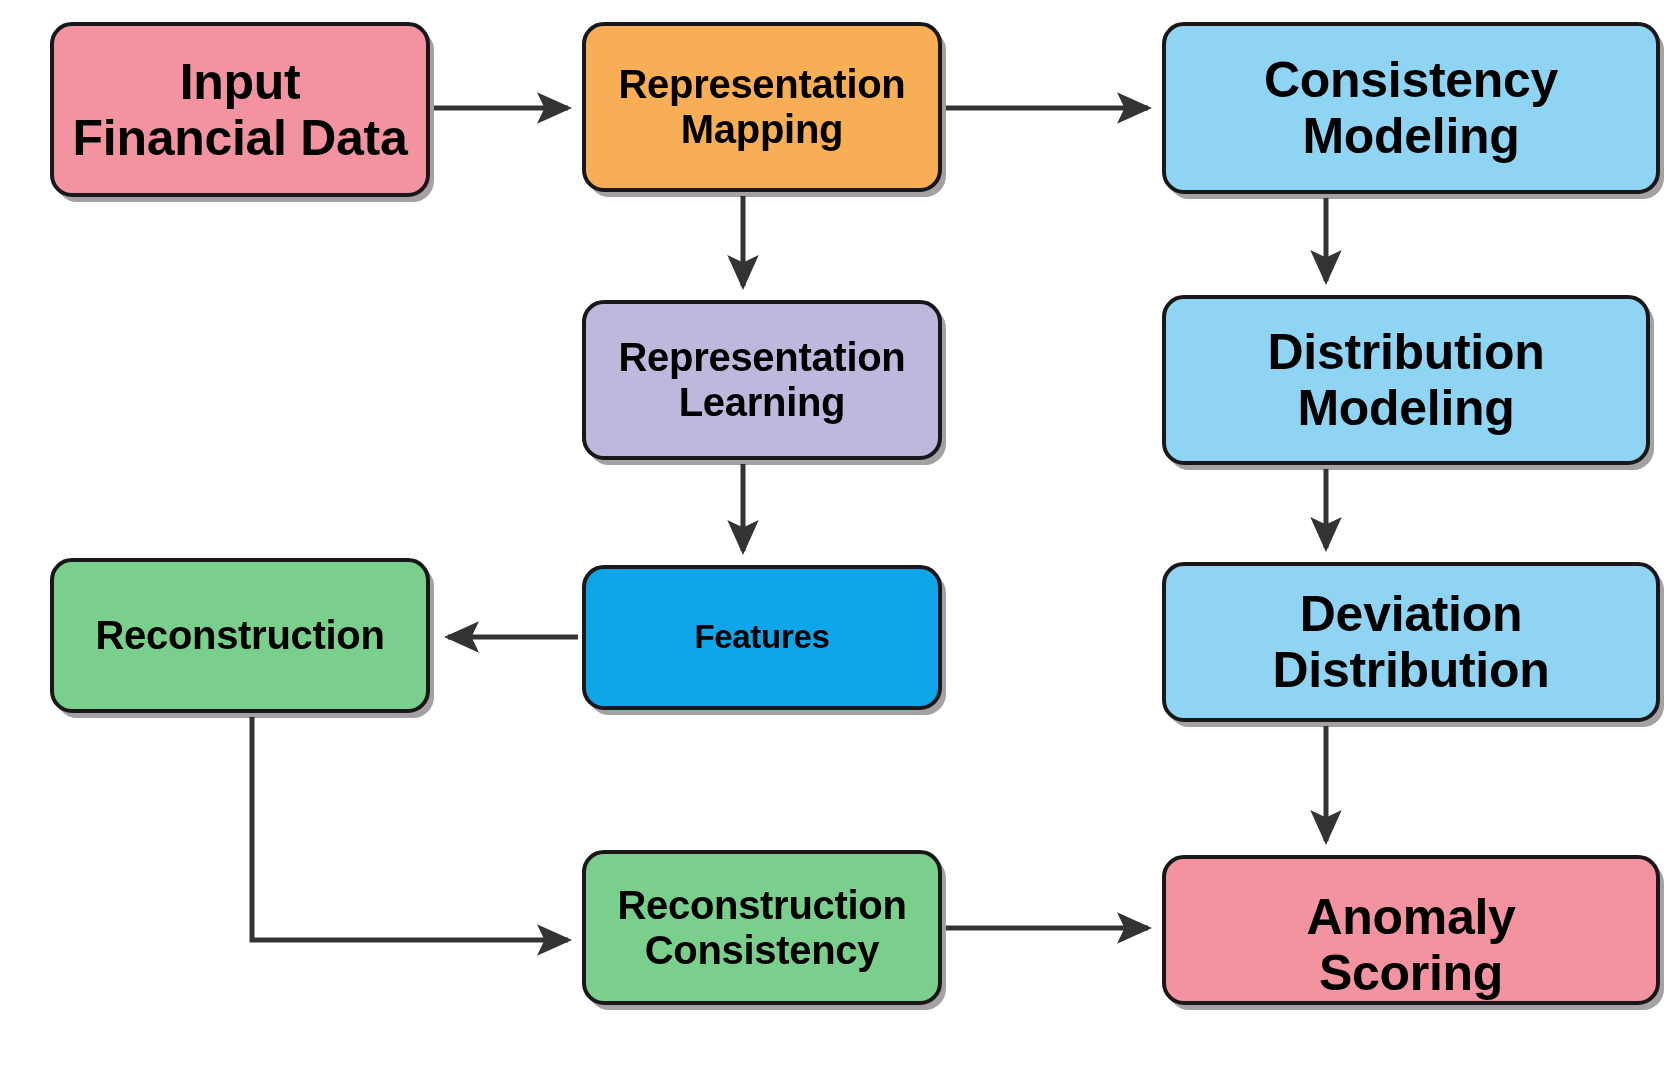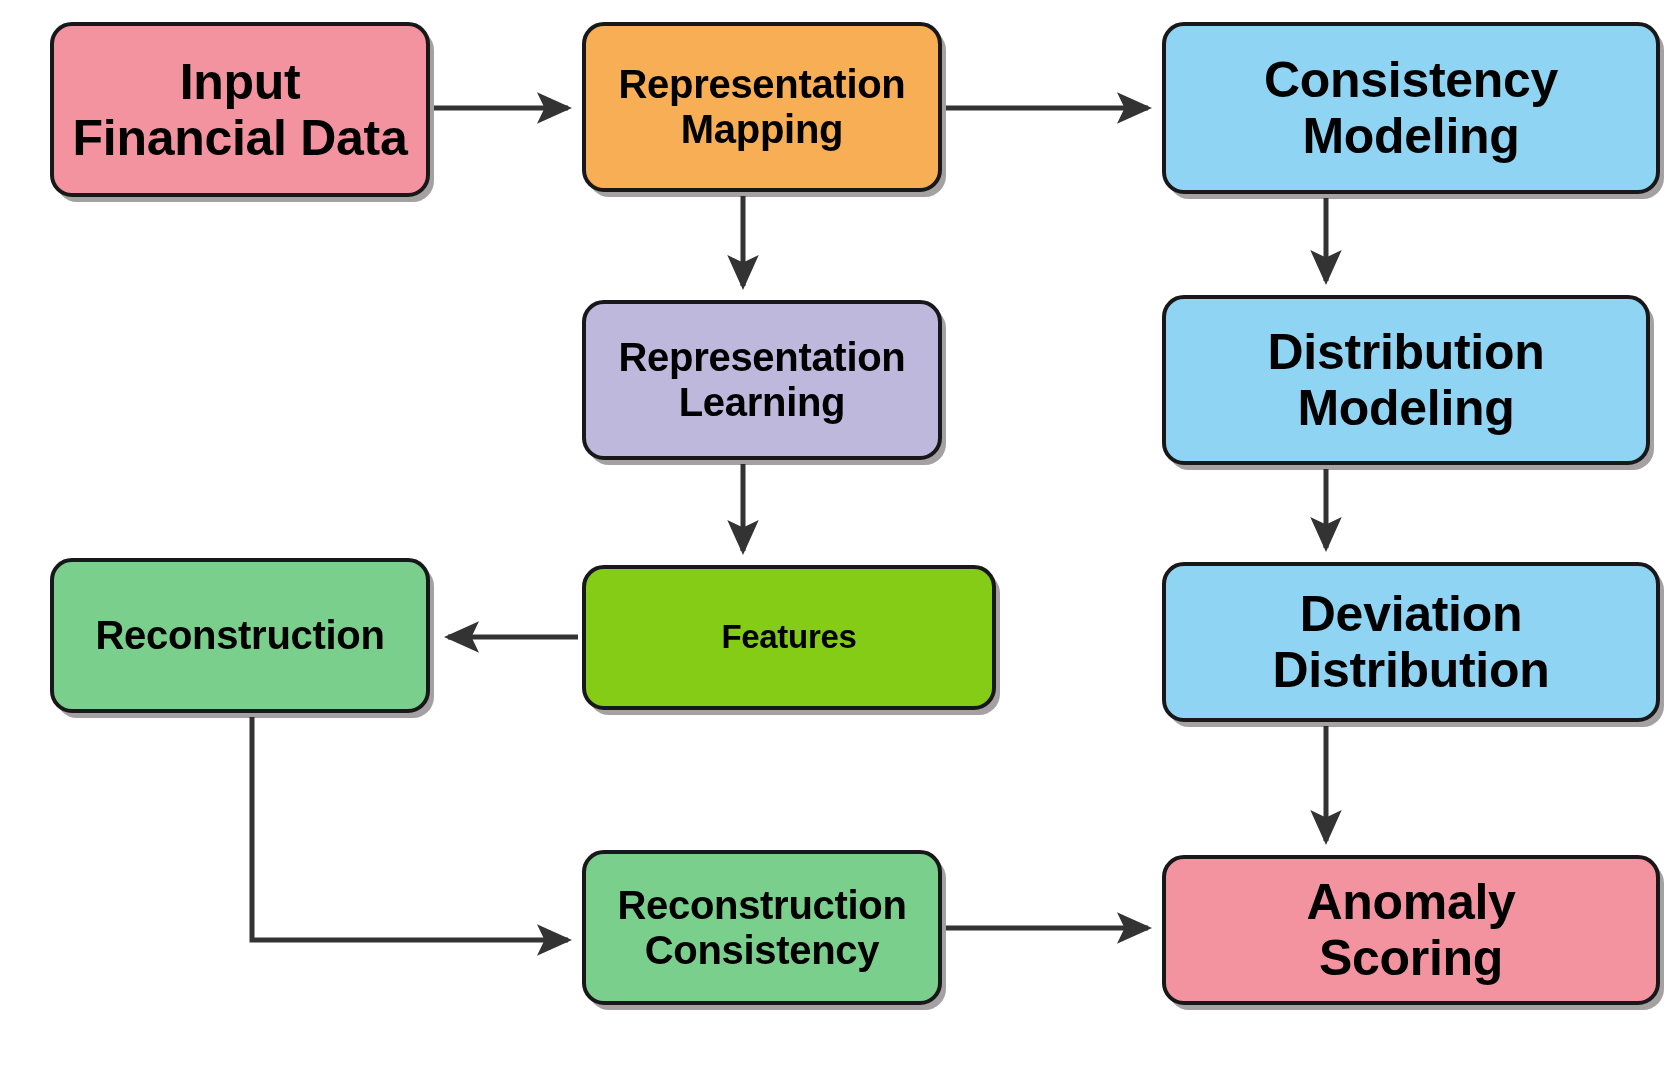--- a/index.html
+++ b/index.html
@@ -92,30 +92,30 @@
         <span class="lbl">Representation
 Learning</span>
       </div>
       <div class="node fs-big" style="left: 1142px; top: 295px; width: 488px; height: 170px; background: rgb(143, 212, 242); border-color: rgb(24, 24, 26);">
         <span class="lbl">Distribution
 Modeling</span>
       </div>
       <div class="node fs-mid" style="left: 30px; top: 558px; width: 380px; height: 155px; background: rgb(122, 207, 140); border-color: rgb(24, 24, 26);">
         <span class="lbl">Reconstruction</span>
       </div>
-      <div class="node fs-small" style="left: 562px; top: 565px; width: 414px; height: 145px; background: #84cc16; border-color: rgb(24, 24, 26); align-items: center;">
+      <div class="node fs-small" style="left: 562px; top: 565px; width: 360px; height: 145px; background: #0ea5e9; border-color: rgb(24, 24, 26); align-items: center;">
         <span class="lbl">Features</span>
       </div>
       <div class="node fs-big" style="left: 1142px; top: 562px; width: 498px; height: 160px; background: rgb(143, 212, 242); border-color: rgb(24, 24, 26);">
         <span class="lbl">Deviation
 Distribution</span>
       </div>
       <div class="node fs-mid" style="left: 562px; top: 850px; width: 360px; height: 155px; background: rgb(122, 207, 140); border-color: rgb(24, 24, 26);">
         <span class="lbl">Reconstruction
 Consistency</span>
       </div>
-      <div class="node fs-big" style="left: 1142px; top: 855px; width: 498px; height: 150px; background: rgb(242, 147, 159); border-color: rgb(24, 24, 26);">
+      <div class="node fs-big" style="left: 1142px; top: 855px; width: 498px; height: 150px; background: rgb(242, 147, 159); border-color: rgb(24, 24, 26); align-items: flex-end;">
         <span class="lbl">Anomaly
 Scoring</span>
       </div>
     </div>
 
 </div>
 
 </body></html>

